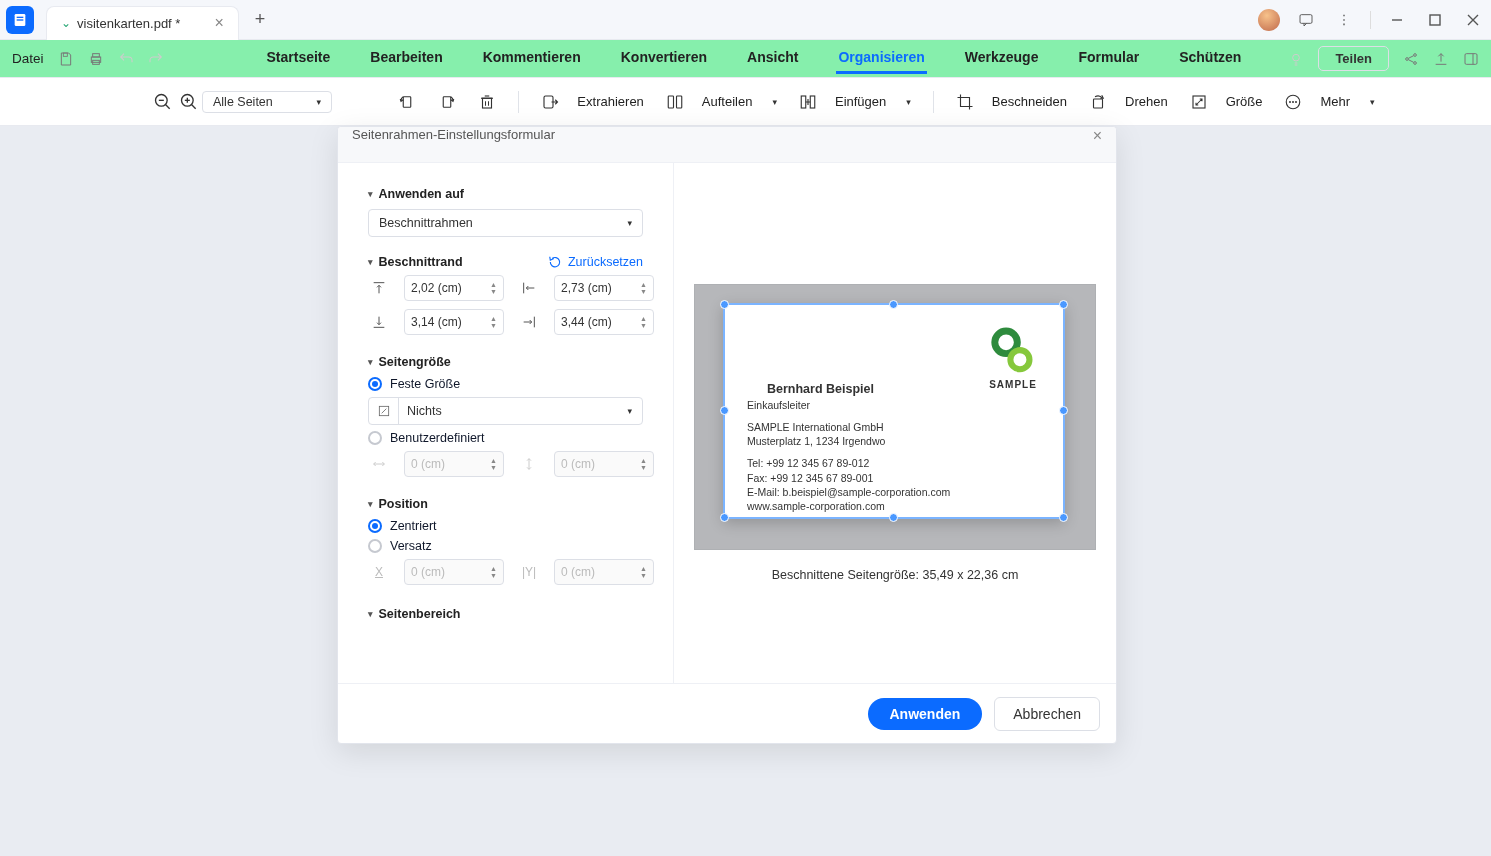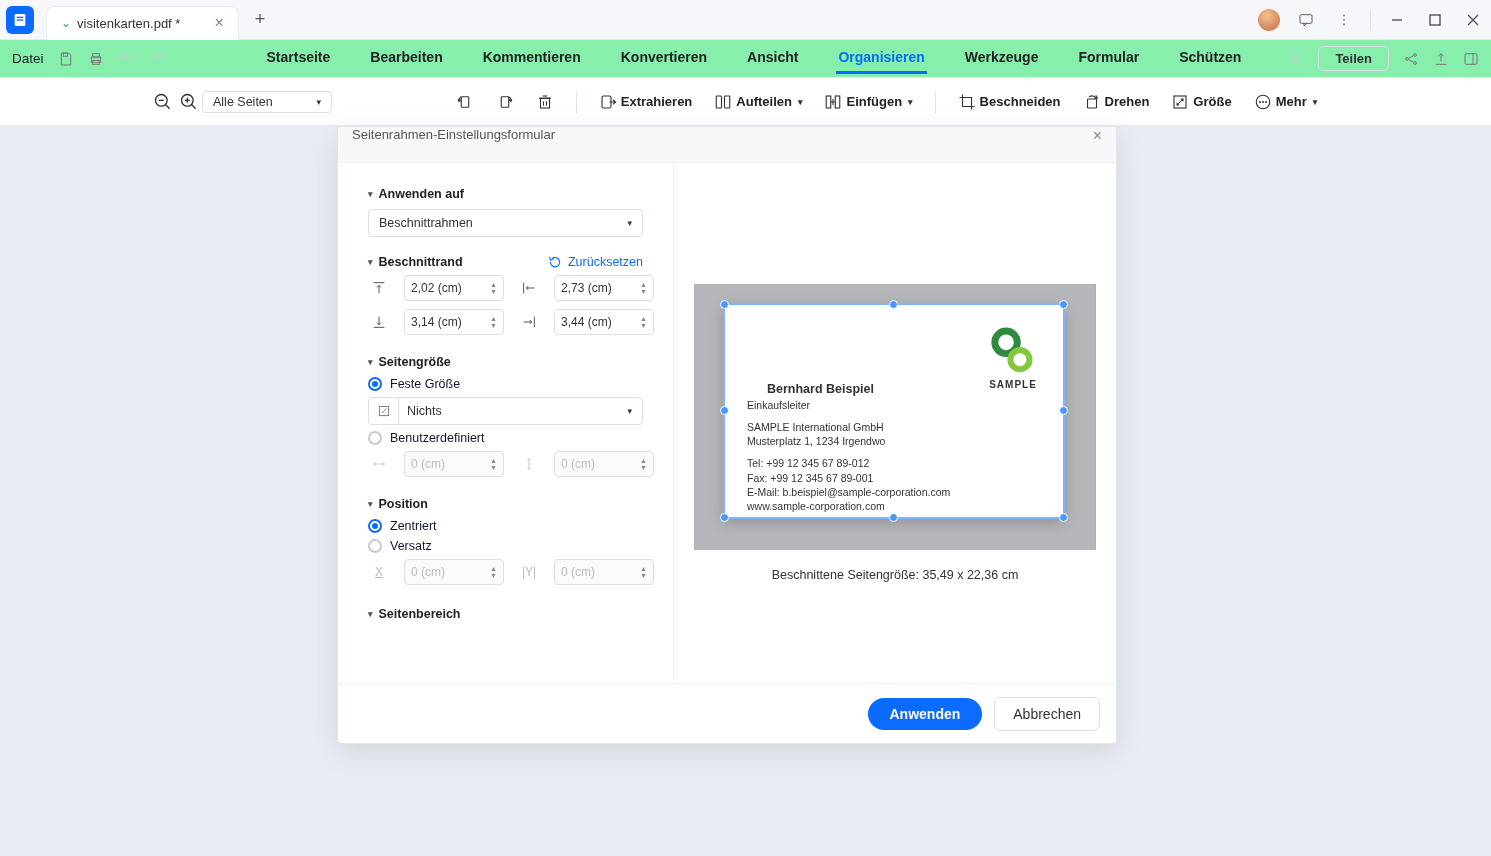--- a/index.html
+++ b/index.html
@@ -25,21 +25,21 @@
 .menus .mi { font-size: 14px; font-weight: 600; color: #222; padding: 6px 2px; }
 .menus .mi.active { color: #0b6bff; border-bottom: 3px solid #0b6bff; }
 .menu-right { display: flex; align-items: center; gap: 14px; }
 .share-btn { padding: 4px 16px; border: 1px solid #dcdfe6; border-radius: 5px; font-size: 13px; font-weight: 600; color: #333; }
 
 
 .toolbar { height: 48px; display: flex; align-items: center; padding: 0 16px; gap: 22px; background: #fff; border-bottom: 1px solid #e8eaf0; justify-content: center; }
 .zoom-group { display: flex; align-items: center; position: absolute; left: 150px; }
 .zoom-btn { width: 26px; height: 26px; display: flex; align-items: center; justify-content: center; color: #333; }
 .select-all { display: flex; align-items: center; border: 1px solid #dcdfe6; border-radius: 4px; padding: 3px 10px; font-size: 12.5px; color: #333; width: 130px; justify-content: space-between; }
-.tbtn { display: flex; align-items: center; gap: 4px; font-size: 13px; color: #222; font-weight: bold; }
+.tbtn { display: flex; align-items: center; gap: 18px; font-size: 13px; color: #222; }
 .tbtn svg { width: 18px; height: 18px; }
 .caret { font-size: 9px; color: #333; margin-left: 2px; }
 .toolbar-holder { position: relative; height: 48px; }
 
 
 .workspace { position: relative; height: calc(856px - 40px - 38px - 48px); background: #e9ecf2; }
 
 
 .dialog { position: absolute; left: 337px; top: 0; width: 780px; height: calc(100% - 10px); max-height: 618px; background: #fff; border: 1px solid #e2e5ec; border-radius: 4px; box-shadow: 0 8px 30px rgba(0,0,0,0.1); display: flex; flex-direction: column; }
 .dlg-header { height: 36px; display: flex; padding: 0 14px; font-size: 13px; color: #555; border-bottom: 1px solid #eef0f5; background: #f7f8fa; border-radius: 4px 4px 0 0; }

